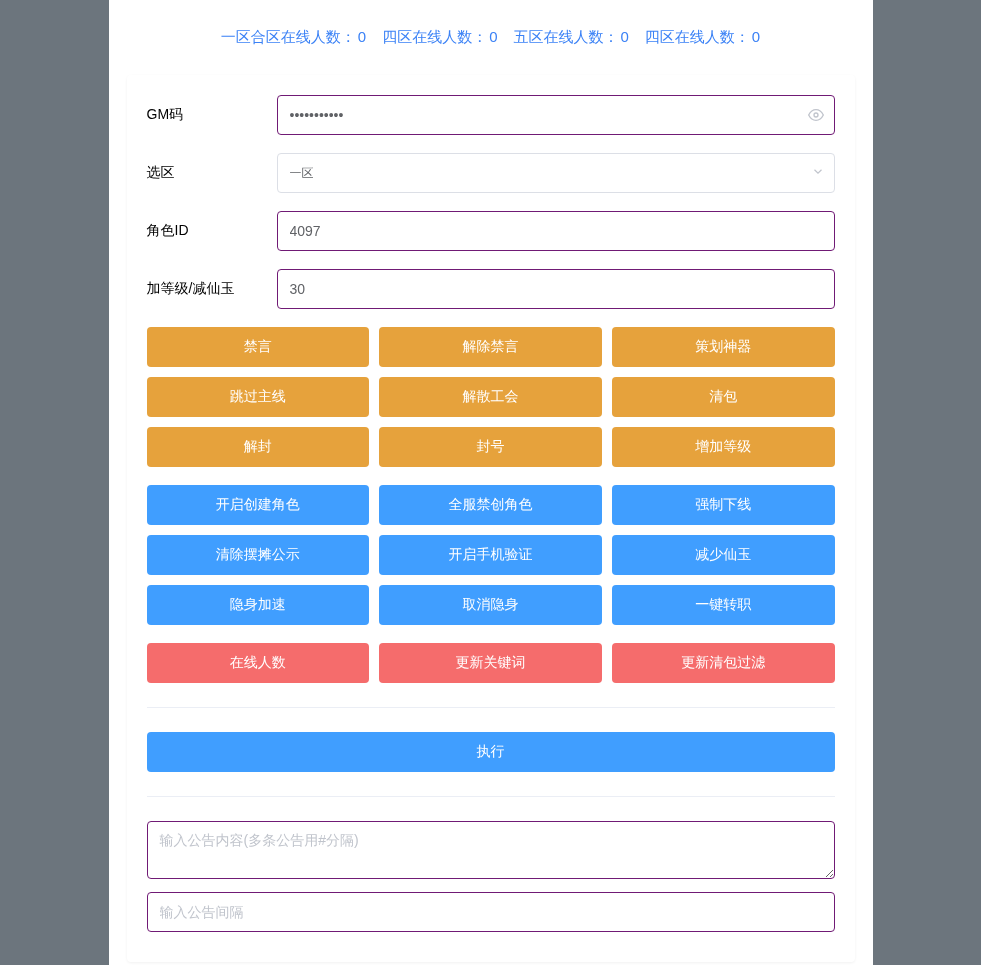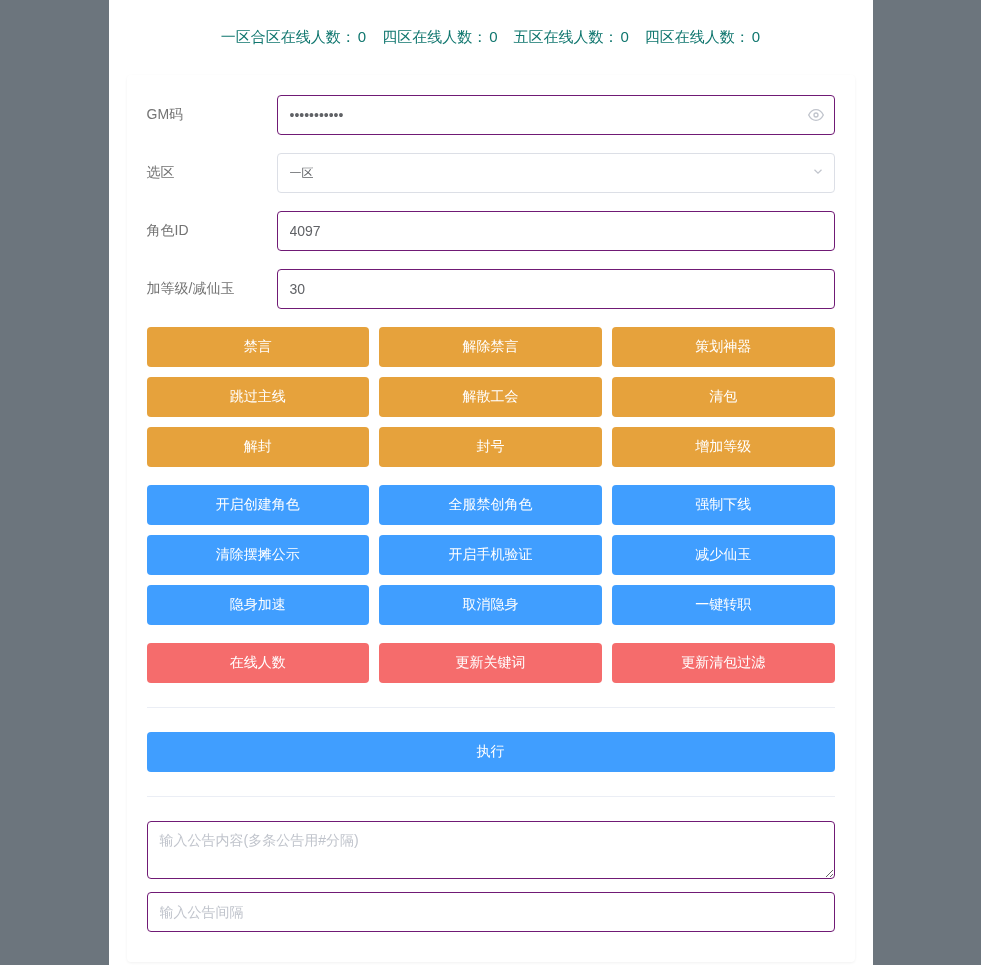--- a/index.html
+++ b/index.html
@@ -15,39 +15,39 @@
 .outer {
   width: 764px;
   background: #fff;
 }
 .header-stats {
   display: flex;
   justify-content: center;
   gap: 16px;
   padding: 28px 10px;
   font-size: 15px;
-  color: #0f766e;
+  color: #3b82f6;
 }
 .stat-group { display: inline-flex; align-items: baseline; gap: 2px; }
 .panel {
   margin: 0 18px 18px 18px;
   background: #fff;
   border-radius: 4px;
   padding: 20px;
   box-shadow: 0 1px 3px rgba(0,0,0,0.06);
 }
 .form-row {
   display: flex;
   align-items: center;
   margin-bottom: 18px;
 }
 .form-label {
   width: 130px;
   font-size: 14px;
-  color: #737373;
+  color: #000000;
   text-align: left;
 }
 .form-field { flex: 1; position: relative; }
 .input, .select, .textarea {
   width: 100%;
   height: 40px;
   border: 1px solid #701a75;
   border-radius: 4px;
   padding: 0 12px;
   font-size: 14px;

